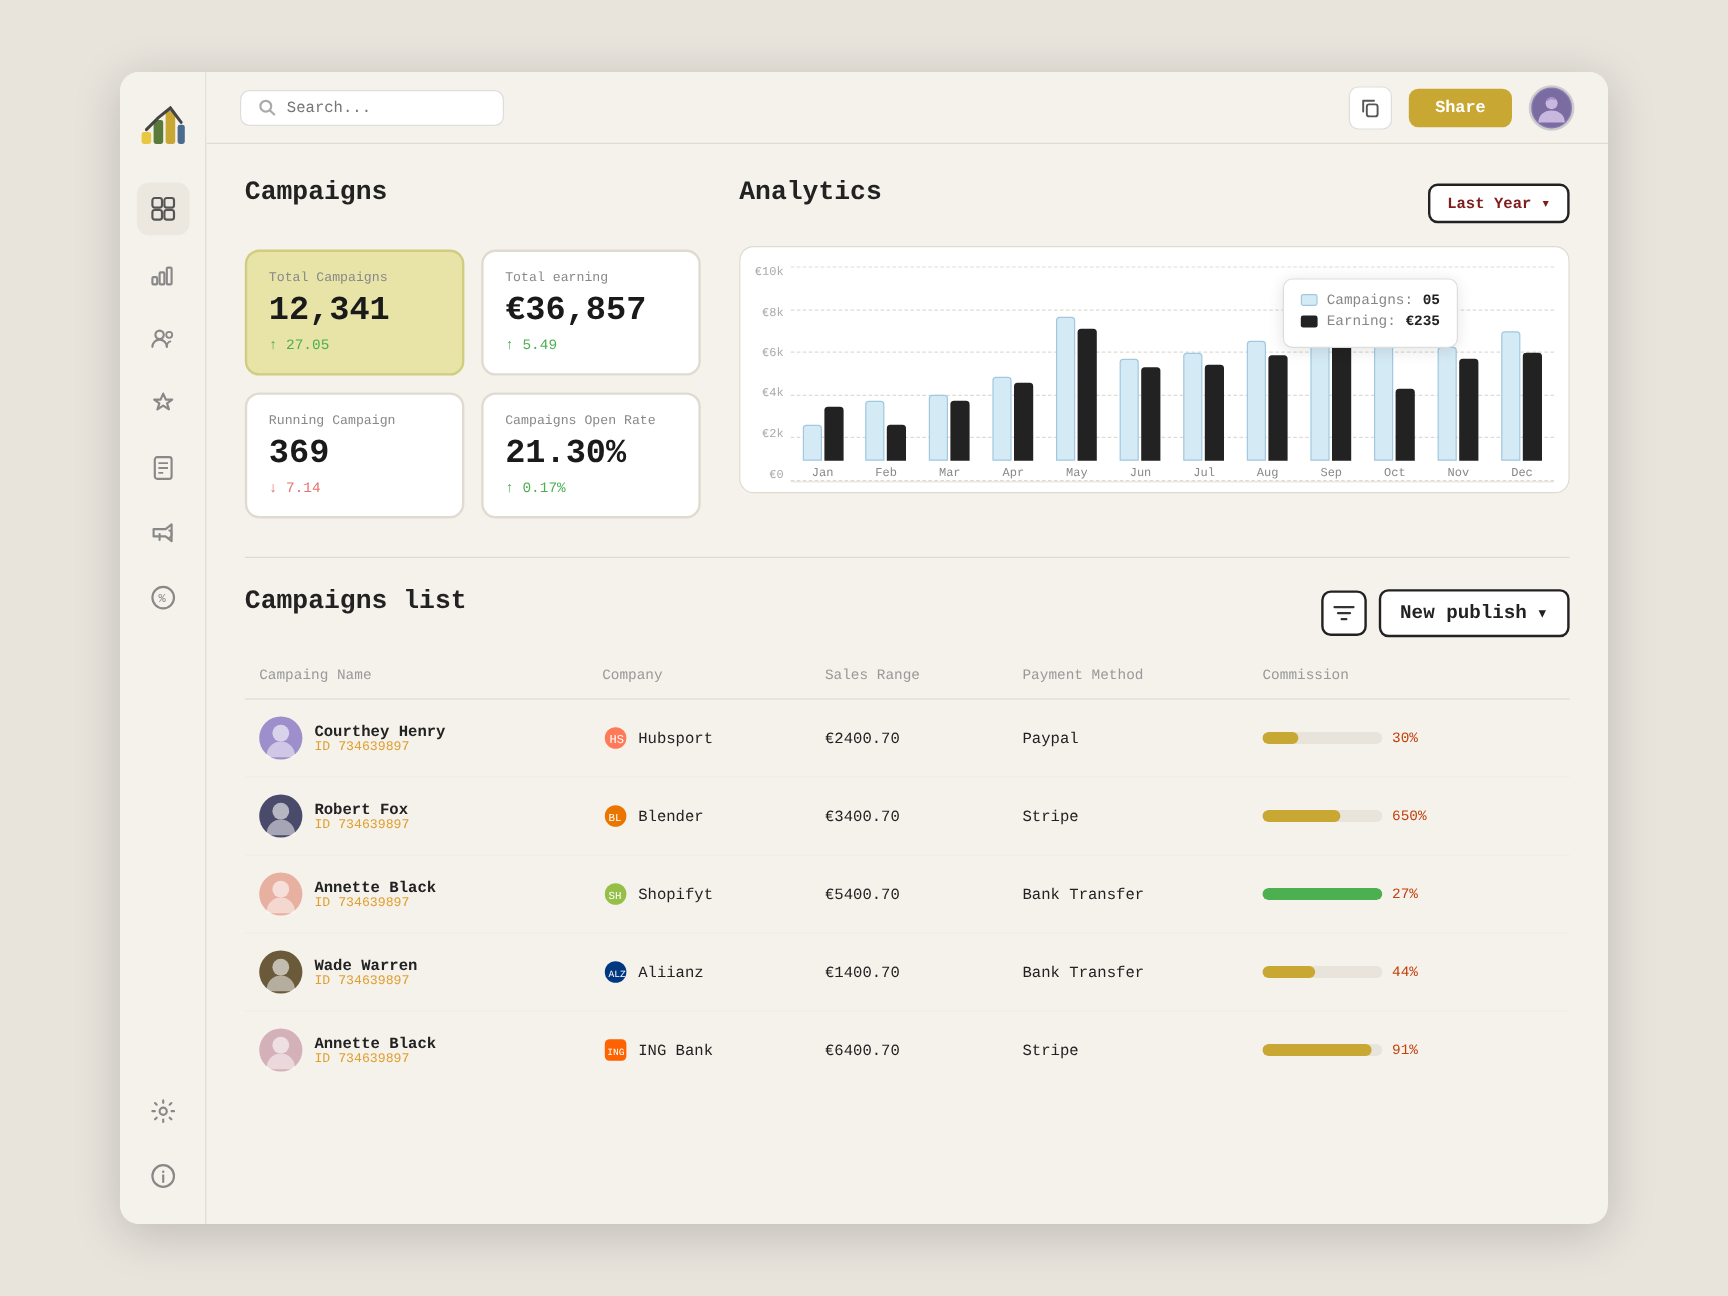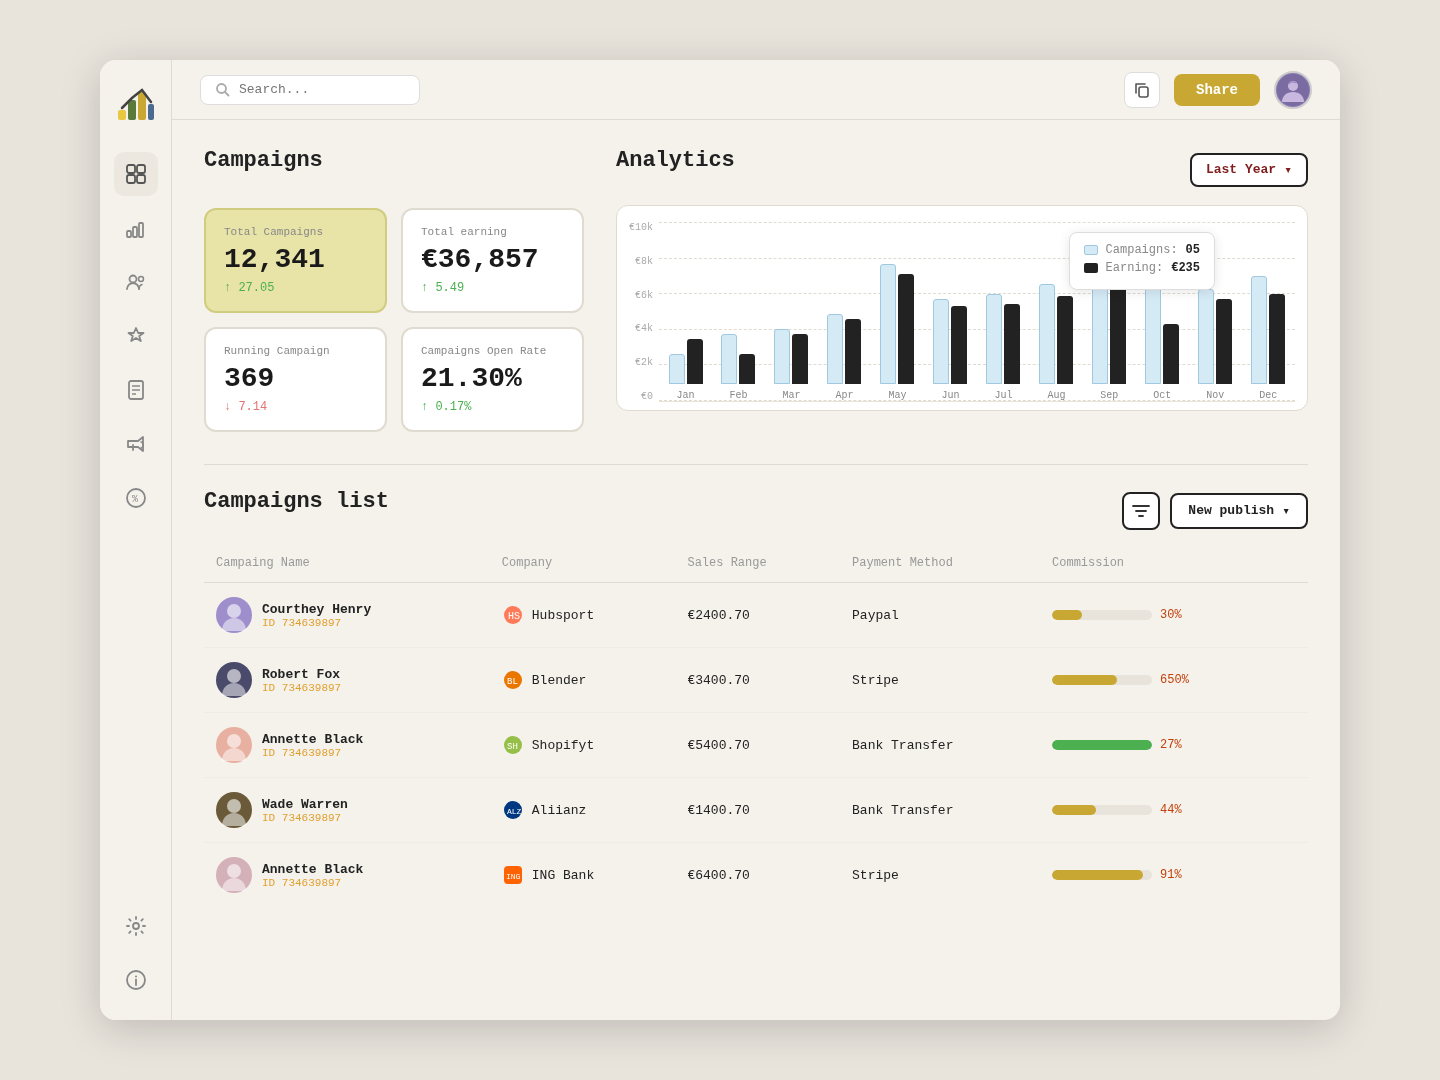--- a/index.html
+++ b/index.html
@@ -368,21 +368,21 @@
     }
     .publish-btn {
       display: flex;
       align-items: center;
       gap: 8px;
       background: #fff;
       border: 2px solid #222;
       border-radius: 8px;
       padding: 8px 16px;
       font-family: 'Courier New', monospace;
-      font-size: 13px;
+      font-size: 16px;
       font-weight: bold;
       cursor: pointer;
       color: #222;
     }
     
     .campaigns-table {
       width: 100%;
       border-collapse: collapse;
       font-family: 'Courier New', monospace;
     }

